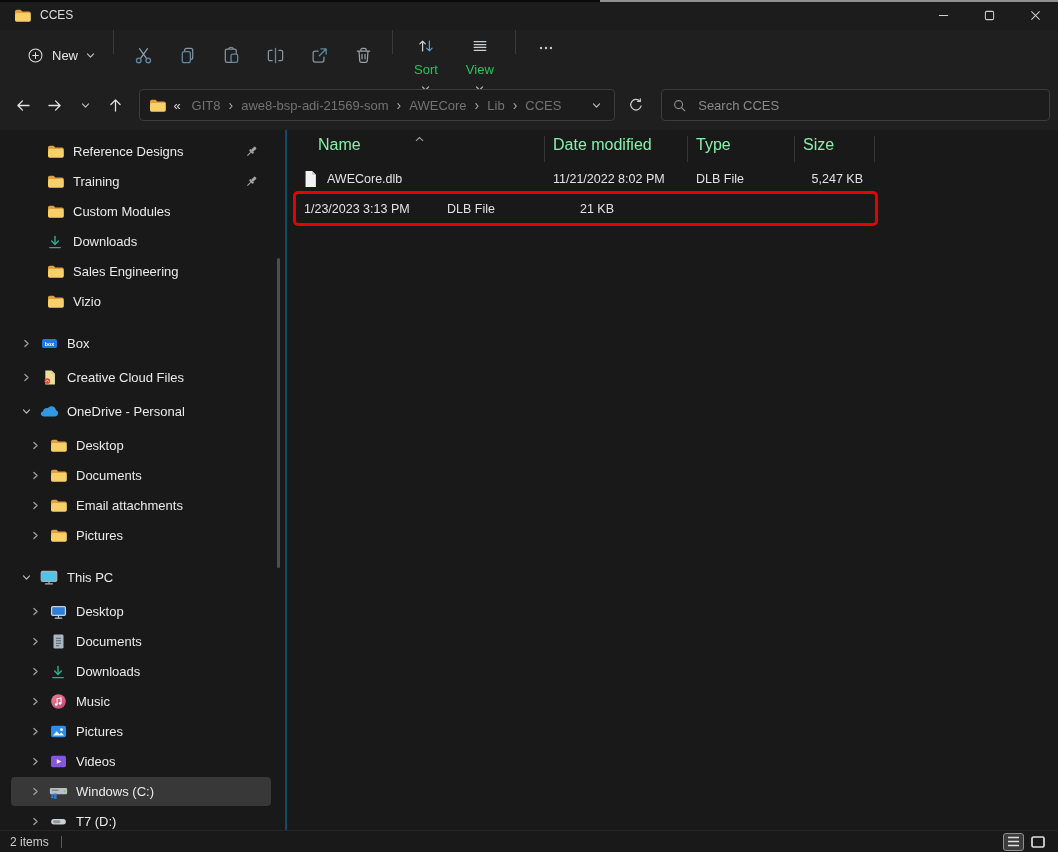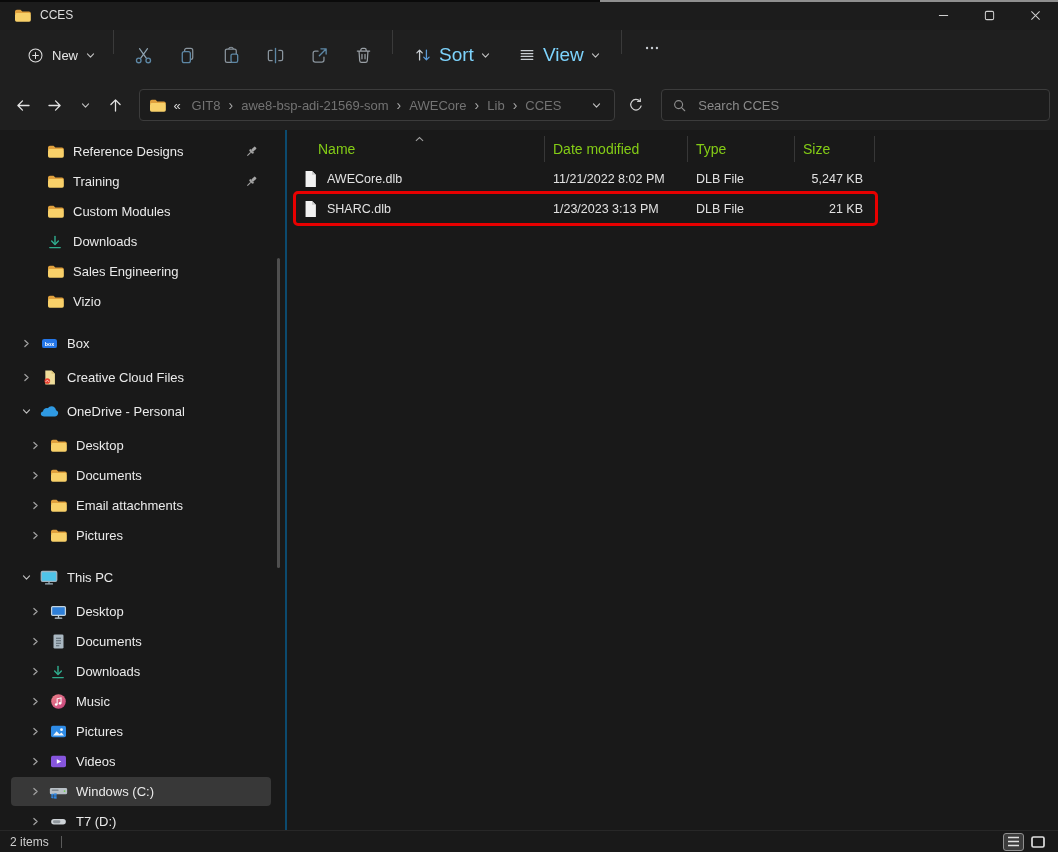--- a/index.html
+++ b/index.html
@@ -25,21 +25,21 @@
 
   
   .commandbar { height:50px; background:#1f1f1f; display:flex; padding:0 6px; }
   .new-btn { display:flex; align-items:center; gap:8px; margin-left:10px; padding:7px 11px;
              background:transparent; border:none; color:#e6e6e6; font-size:13px; border-radius:4px; }
   .cmd-sep { width:1px; height:24px; background:#3a3a3a; margin:0 7px; }
   .tbtn { width:40px; height:36px; display:flex; align-items:center; justify-content:center;
           background:transparent; border:none; margin:0 2px; border-radius:4px; }
   .tico { display:flex; }
   .dd-btn { display:flex; align-items:center; gap:7px; padding:7px 10px; background:transparent;
-            border:none; color:#7dd3fc; font-size:19px; border-radius:4px; margin:0 4px; }
+            border:none; color:#22c55e; font-size:13px; border-radius:4px; margin:0 4px;flex-direction:column; }
   .more-btn { width:38px; height:36px; display:flex; align-items:center; justify-content:center;
               background:transparent; border:none; border-radius:4px; margin-left:4px; }
 
   
   .navbar { height:50px; background:#1f1f1f; display:flex; align-items:center; padding:0 8px; }
   .nav-btn { width:31px; height:31px; display:flex; align-items:center; justify-content:center;
              background:transparent; border:none; border-radius:4px; }
   .addr-box { width:480px; height:32px; margin-left:8px; border:1px solid #3c3c3c; border-radius:4px;
               background:#1c1c1c; display:flex; align-items:center; padding:0 9px; font-size:13px; }
   .addr-box .bc-folder { display:flex; margin-right:7px; }
@@ -70,22 +70,22 @@
   .sb-chev { width:15px; display:flex; justify-content:center; margin-right:5px; }
   .sb-ico { width:20px; display:flex; justify-content:center; margin-right:8px; }
   .sb-label { white-space:nowrap; }
   .sb-pin { margin-left:auto; margin-right:13px; display:flex; }
   .sb-scroll { position:absolute; right:5px; top:128px; width:3px; height:310px;
                background:#4f4f4f; border-radius:2px; }
 
   .main { flex:1; position:relative; padding:6px 0 0 9px; }
 
   .fl-header { display:flex; height:26px; width:579px; }
-  .fl-hcell { height:100%; display:flex; align-items:center; position:relative; color:#84cc16;
-              font-size:14px; border-right:1px solid #373737; padding-left:8px; }
+  .fl-hcell { height:100%; display:flex; position:relative; color:#86efac;
+              font-size:16px; border-right:1px solid #373737; padding-left:8px; }
   .fl-hcell.col-name { padding-left:22px; }
   .col-name { width:249px; } .col-date { width:143px; } .col-type { width:107px; }
   .col-size { width:80px; }
   .sort-caret { position:absolute; top:0; left:calc(50% - 5px); line-height:0; }
 
   .fl-rows { margin-top:2px; }
   .fl-row { display:flex; align-items:center; height:29px; width:579px; font-size:12.5px;
             color:#e2e2e2; margin-bottom:1px; border-radius:2px; }
   .fl-cell { padding-left:8px; white-space:nowrap; }
   .fl-cell.col-name { display:flex; align-items:center; gap:9px; padding-left:7px; }
@@ -672,29 +672,20 @@
                 <path d="M9.7 1 14 5.3H9.7z" fill="#cdcdcd"></path>
               </svg>
             </span>
             <span class="fname">AWECore.dlb</span>
           </div>
           <div class="fl-cell col-date">11/21/2022 8:02 PM</div>
           <div class="fl-cell col-type">DLB File</div>
           <div class="fl-cell col-size">5,247 KB</div>
         </div>
         <div class="fl-row annotated" style="outline-color: rgb(232, 0, 0);">
-          <div class="fl-cell col-name">
-            <span class="file-ico">
-              <svg width="15" height="18" viewBox="0 0 16 20">
-                <path d="M2.5 1h7.2L14 5.3V19H2.5z" fill="#f2f2f2"></path>
-                <path d="M9.7 1 14 5.3H9.7z" fill="#cdcdcd"></path>
-              </svg>
-            </span>
-            <span class="fname">SHARC.dlb</span>
-          </div>
           <div class="fl-cell col-date">1/23/2023 3:13 PM</div>
           <div class="fl-cell col-type">DLB File</div>
           <div class="fl-cell col-size">21 KB</div>
         </div>
       </div>
   </div>
 </div>
 
 <div class="statusbar">
   <span>2 items</span>

